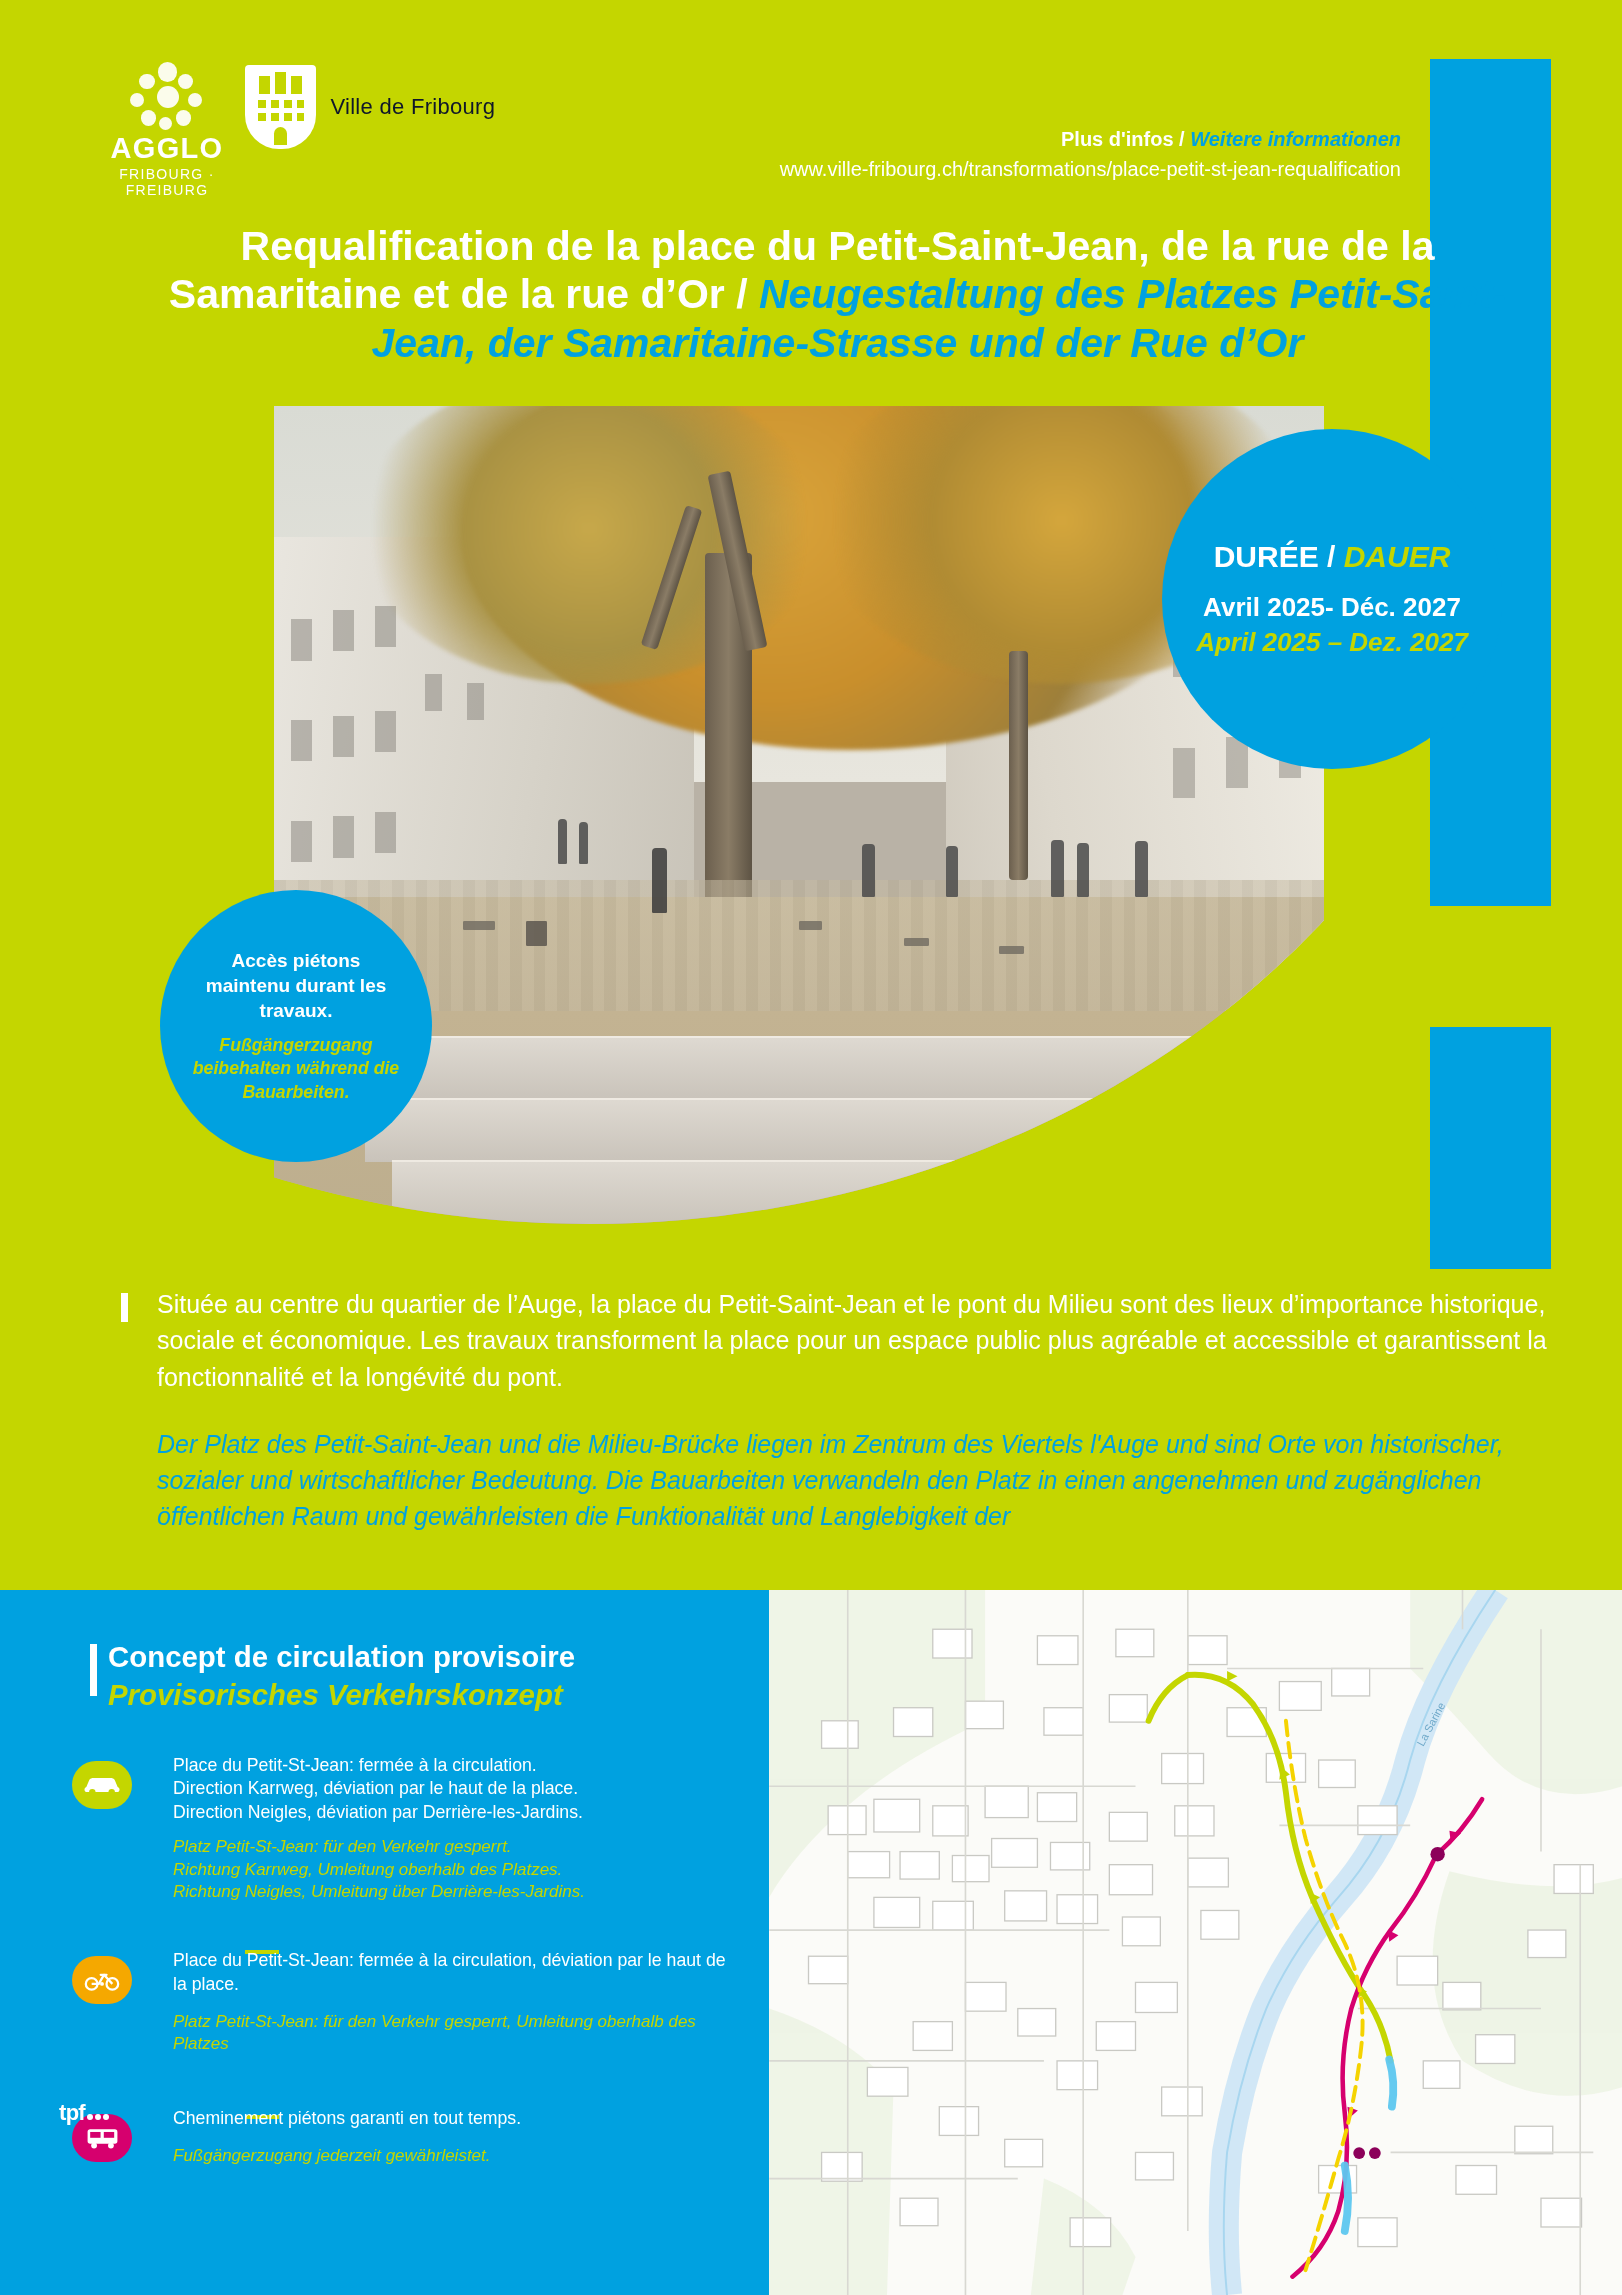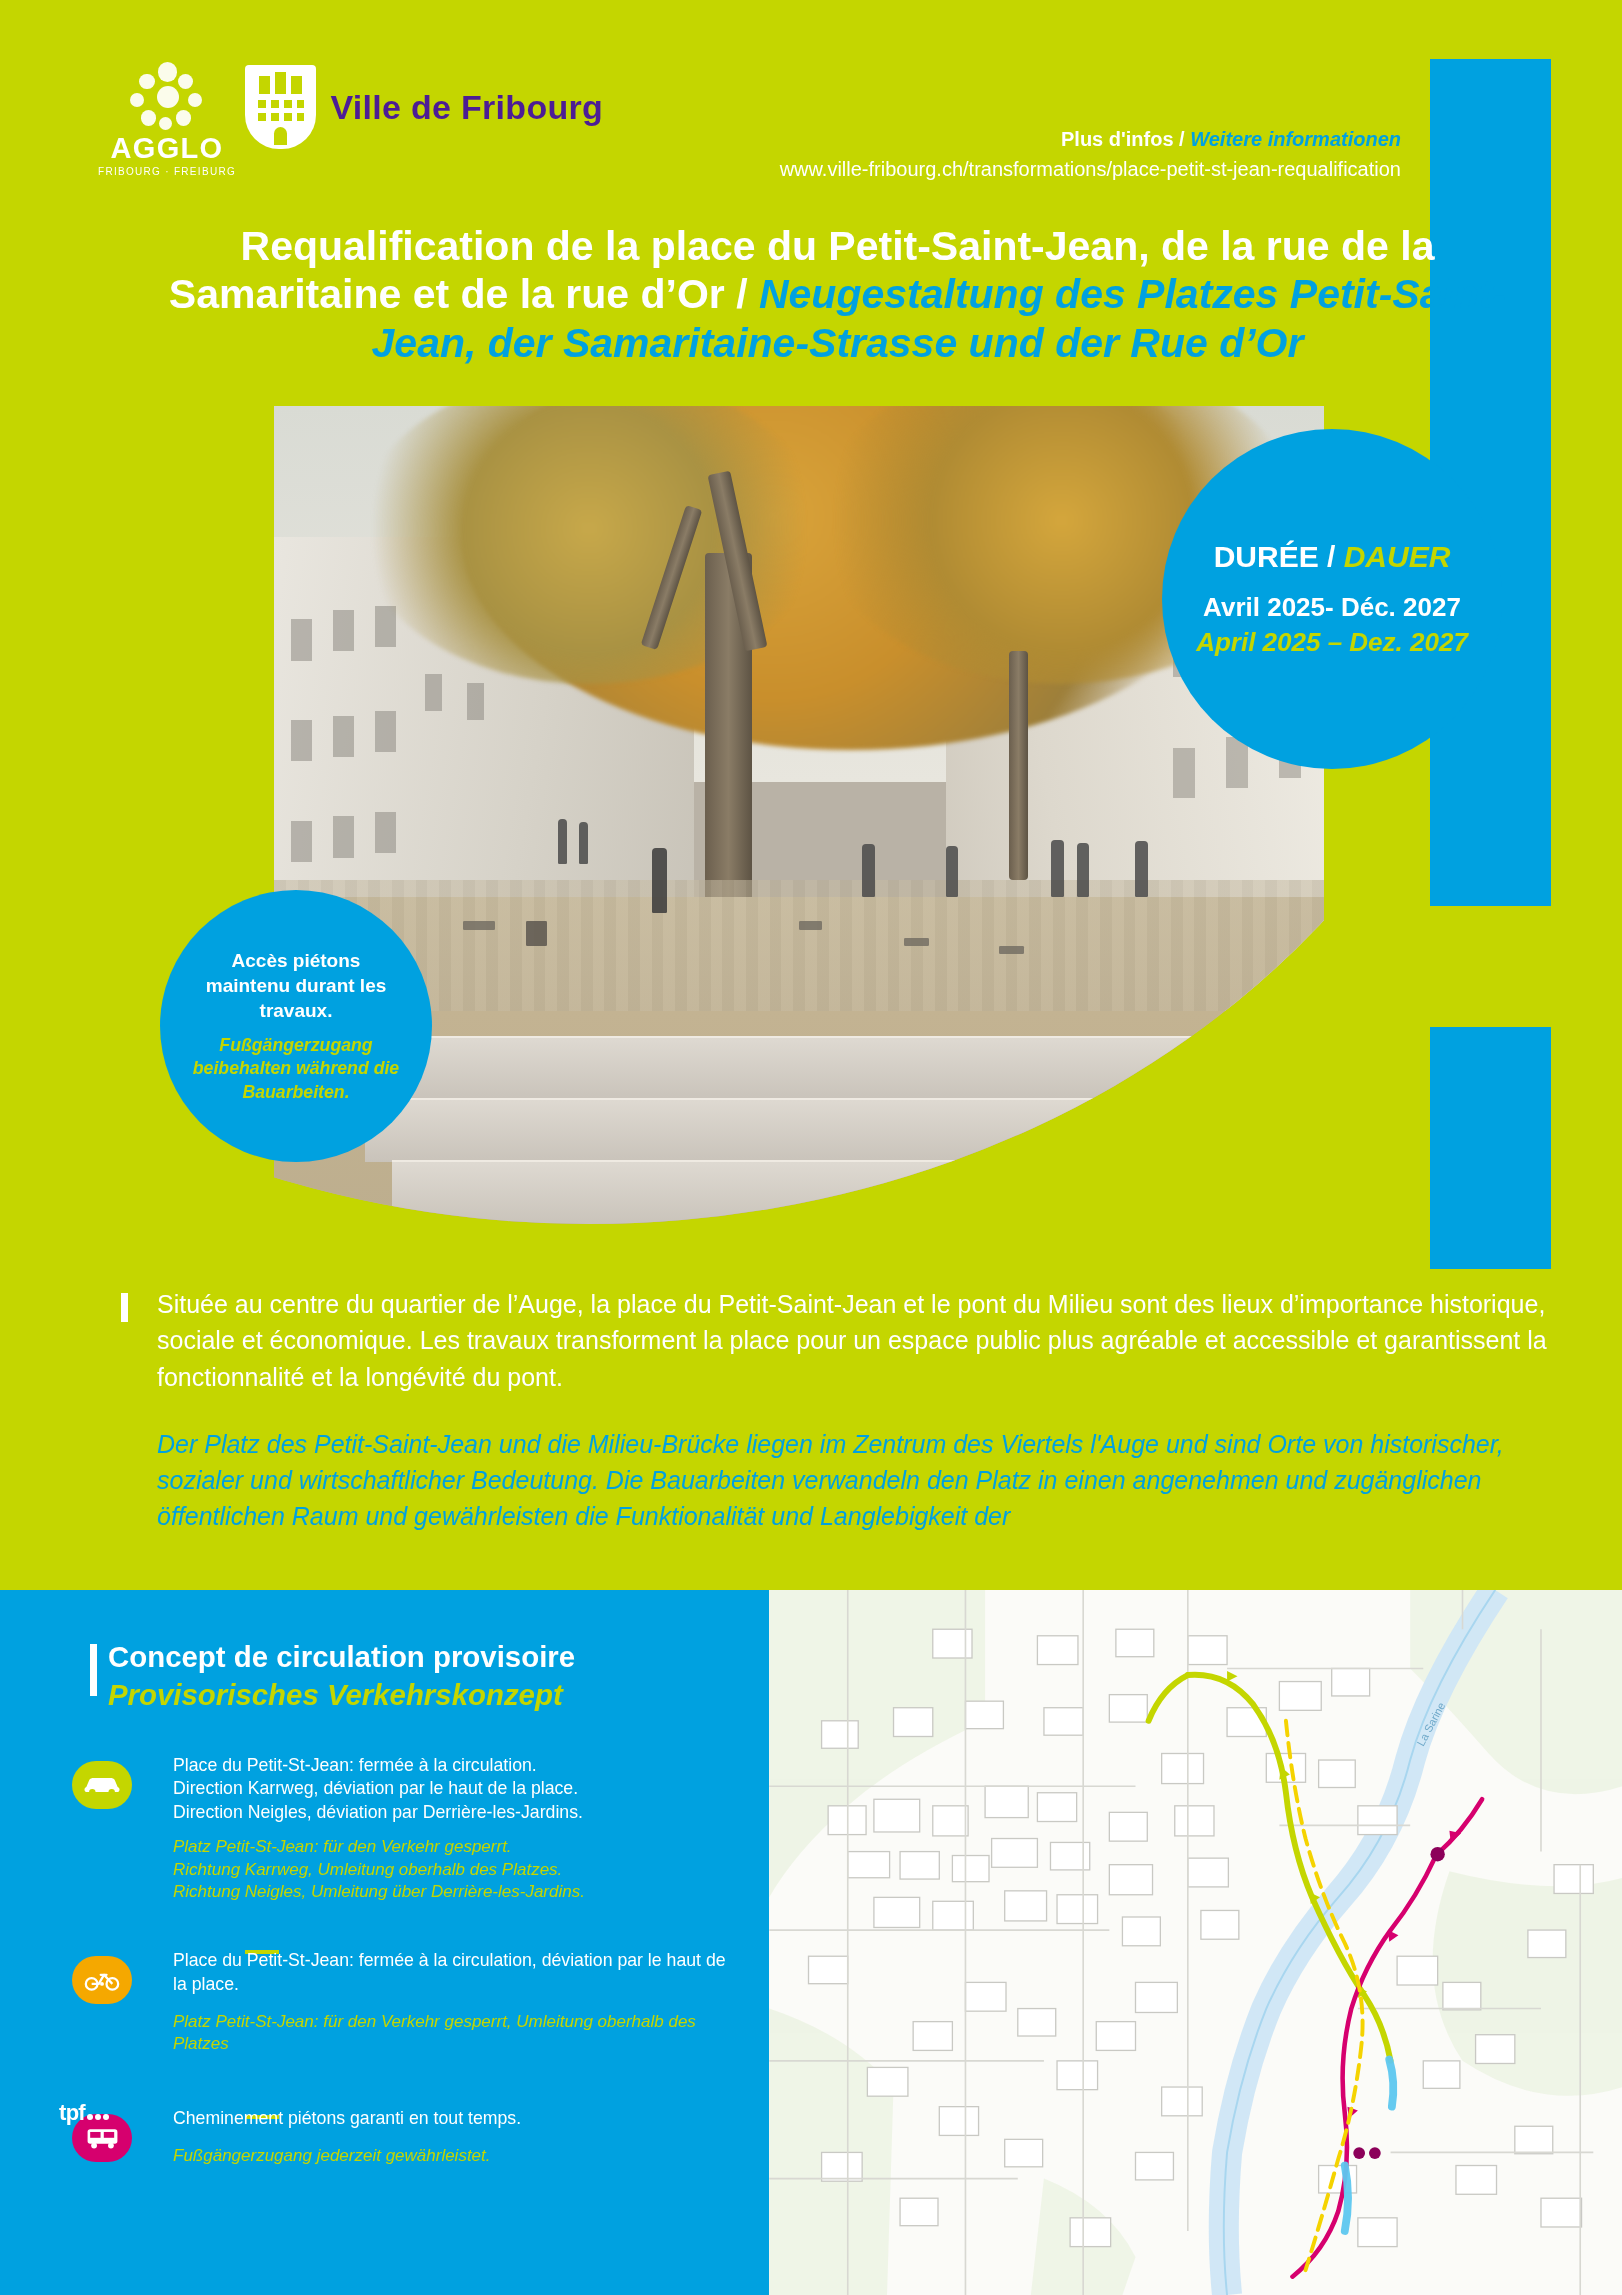--- a/index.html
+++ b/index.html
@@ -45,21 +45,21 @@
     text-align: center;
     color: #ffffff;
     font-size: 29px;
     font-weight: bold;
     letter-spacing: 1.3px;
     line-height: 1;
   }
   .agglo-sub {
     text-align: center;
     color: #ffffff;
-    font-size: 10px;
+    font-size: 14px;
     letter-spacing: 1.3px;
     margin-top: 3.3px;
   }
 
   .logo-ville {
     position: absolute;
     left: 245px; top: 65px;
     display: flex;
     align-items: center;
     gap: 14.4px;
@@ -69,23 +69,23 @@
     background: #ffffff;
     border-radius: 3.9px 3.9px 34px 34px;
     position: relative;
     overflow: hidden;
   }
   .ville-shield .tower {
     position: absolute;
     background: #c4d600;
   }
   .ville-name {
-    color: #4c1d95;
-    font-size: 34px;
-    font-weight: bold;
+    color: #0f172a;
+    font-size: 22px;
+    font-weight: normal;
     letter-spacing: 0.3px;
     white-space: nowrap;
   }
 
   
   .infos {
     position: absolute;
     right: 222px; top: 128px;
     text-align: right;
     width: 851px;

